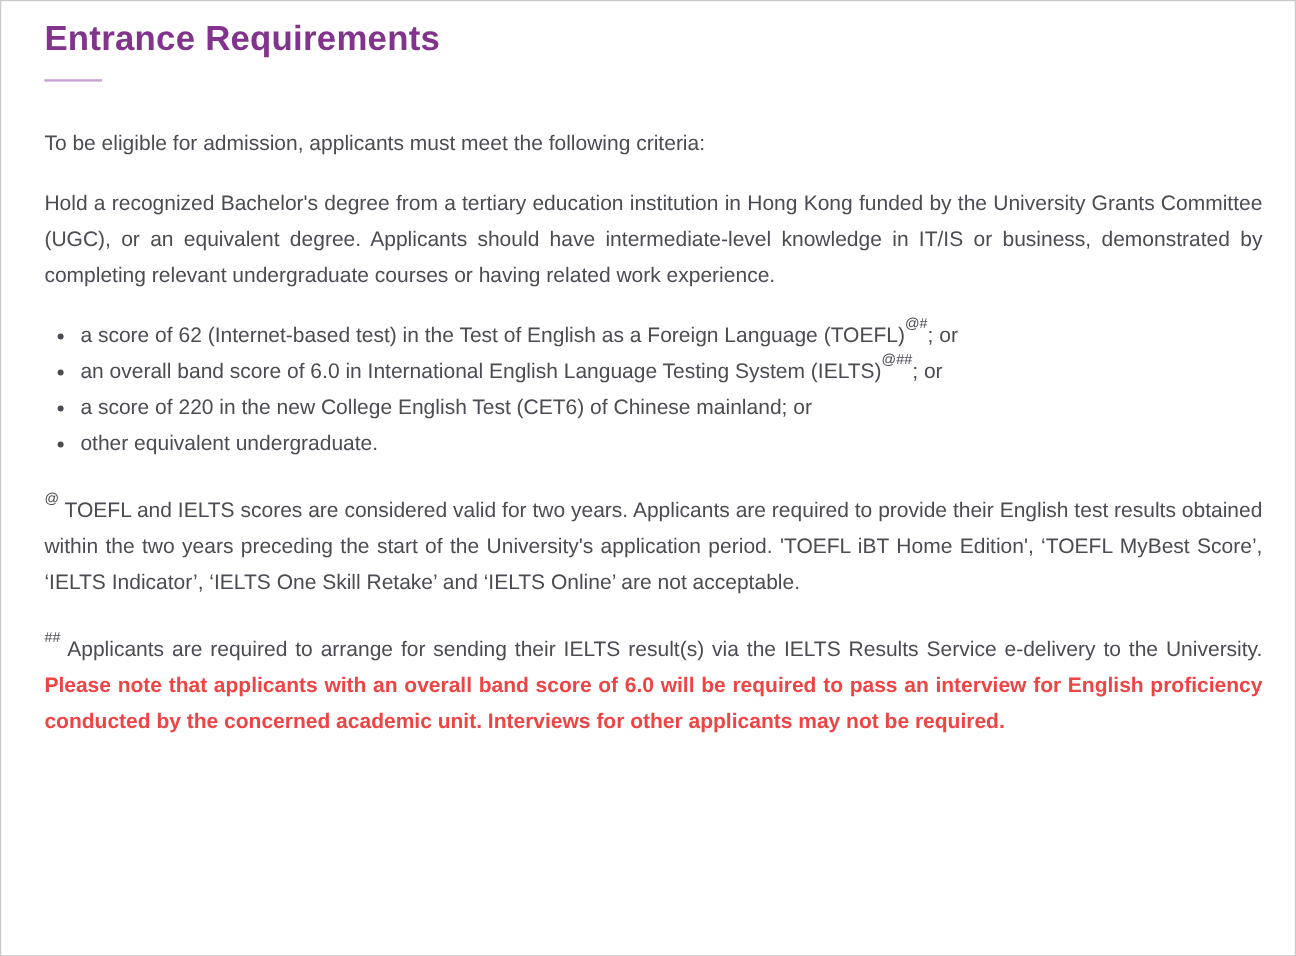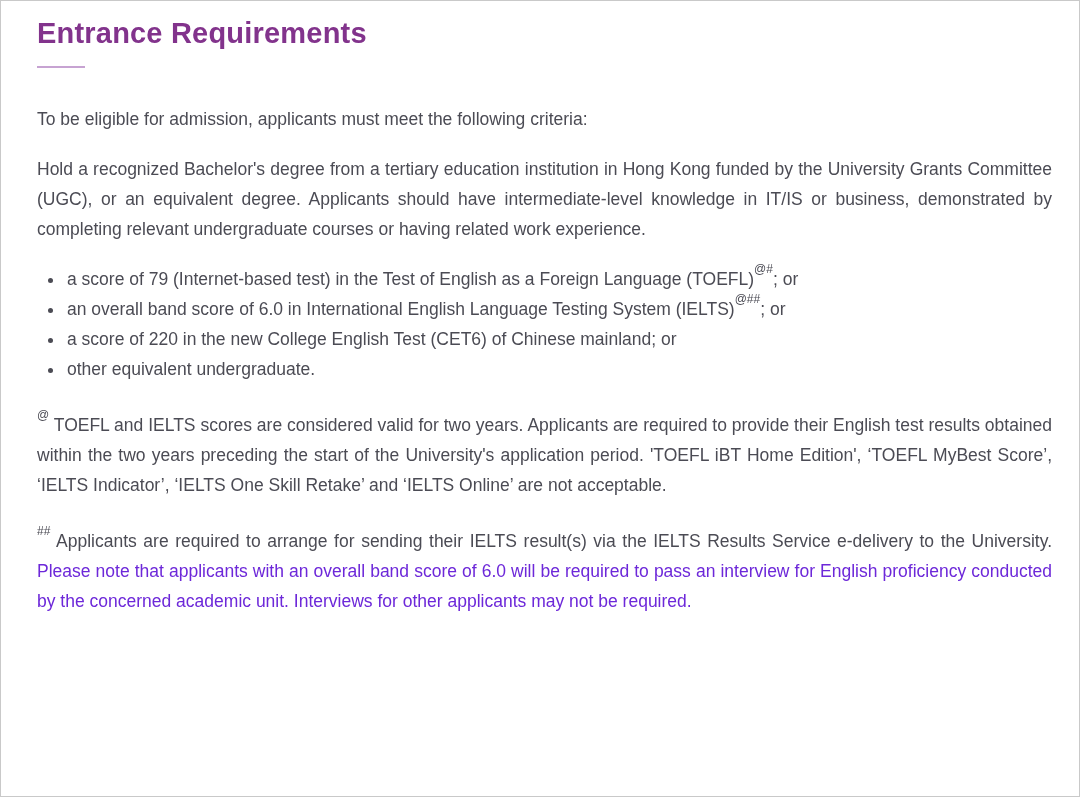--- a/index.html
+++ b/index.html
@@ -51,39 +51,39 @@
     margin-top: 26px;
     text-align: justify;
   }
   sup.marker, sup.fn-marker {
     font-size: 12px;
     line-height: 0;
     position: relative;
     top: -0.45em;
   }
   strong.bold-note {
-    font-weight: 400;
-    color: #6d28d9;
+    font-weight: 700;
+    color: #ef4444;
   }
 </style>
 </head>
 <body>
 
 <div class="page">
 
   <h1 class="title">Entrance Requirements</h1>
   <div class="divider"></div>
 
   <p class="body-text intro">To be eligible for admission, applicants must meet the following criteria:</p>
 
   <p class="body-text justify">Hold a recognized Bachelor's degree from a tertiary education institution in Hong Kong funded by the University Grants Committee (UGC), or an equivalent degree. Applicants should have intermediate-level knowledge in IT/IS or business, demonstrated by completing relevant undergraduate courses or having related work experience.</p>
 
 
   <ul class="req-list">
-    <li><span>a score of 79 (Internet-based test) in the Test of English as a Foreign Language (TOEFL)</span><sup class="marker">@#</sup><span>; or</span></li>
+    <li><span>a score of 62 (Internet-based test) in the Test of English as a Foreign Language (TOEFL)</span><sup class="marker">@#</sup><span>; or</span></li>
     <li><span>an overall band score of 6.0 in International English Language Testing System (IELTS)</span><sup class="marker">@##</sup><span>; or</span></li>
     <li><span>a score of 220 in the new College English Test (CET6) of Chinese mainland; or</span><sup class="marker"></sup><span></span></li>
     <li><span>other equivalent undergraduate.</span><sup class="marker"></sup><span></span></li>
   </ul>
 
   <p class="footnote"><sup class="fn-marker">@</sup> <span>TOEFL and IELTS scores are considered valid for two years. Applicants are required to provide their English test results obtained within the two years preceding the start of the University's application period. 'TOEFL iBT Home Edition', ‘TOEFL MyBest Score’, ‘IELTS Indicator’, ‘IELTS One Skill Retake’ and ‘IELTS Online’ are not acceptable.</span></p>
 
 
   <p class="footnote"><sup class="fn-marker">##</sup> <span>Applicants are required to arrange for sending their IELTS result(s) via the IELTS Results Service e-delivery to the University.</span> <strong class="bold-note">Please note that applicants with an overall band score of 6.0 will be required to pass an interview for English proficiency conducted by the concerned academic unit. Interviews for other applicants may not be required.</strong></p>
 

